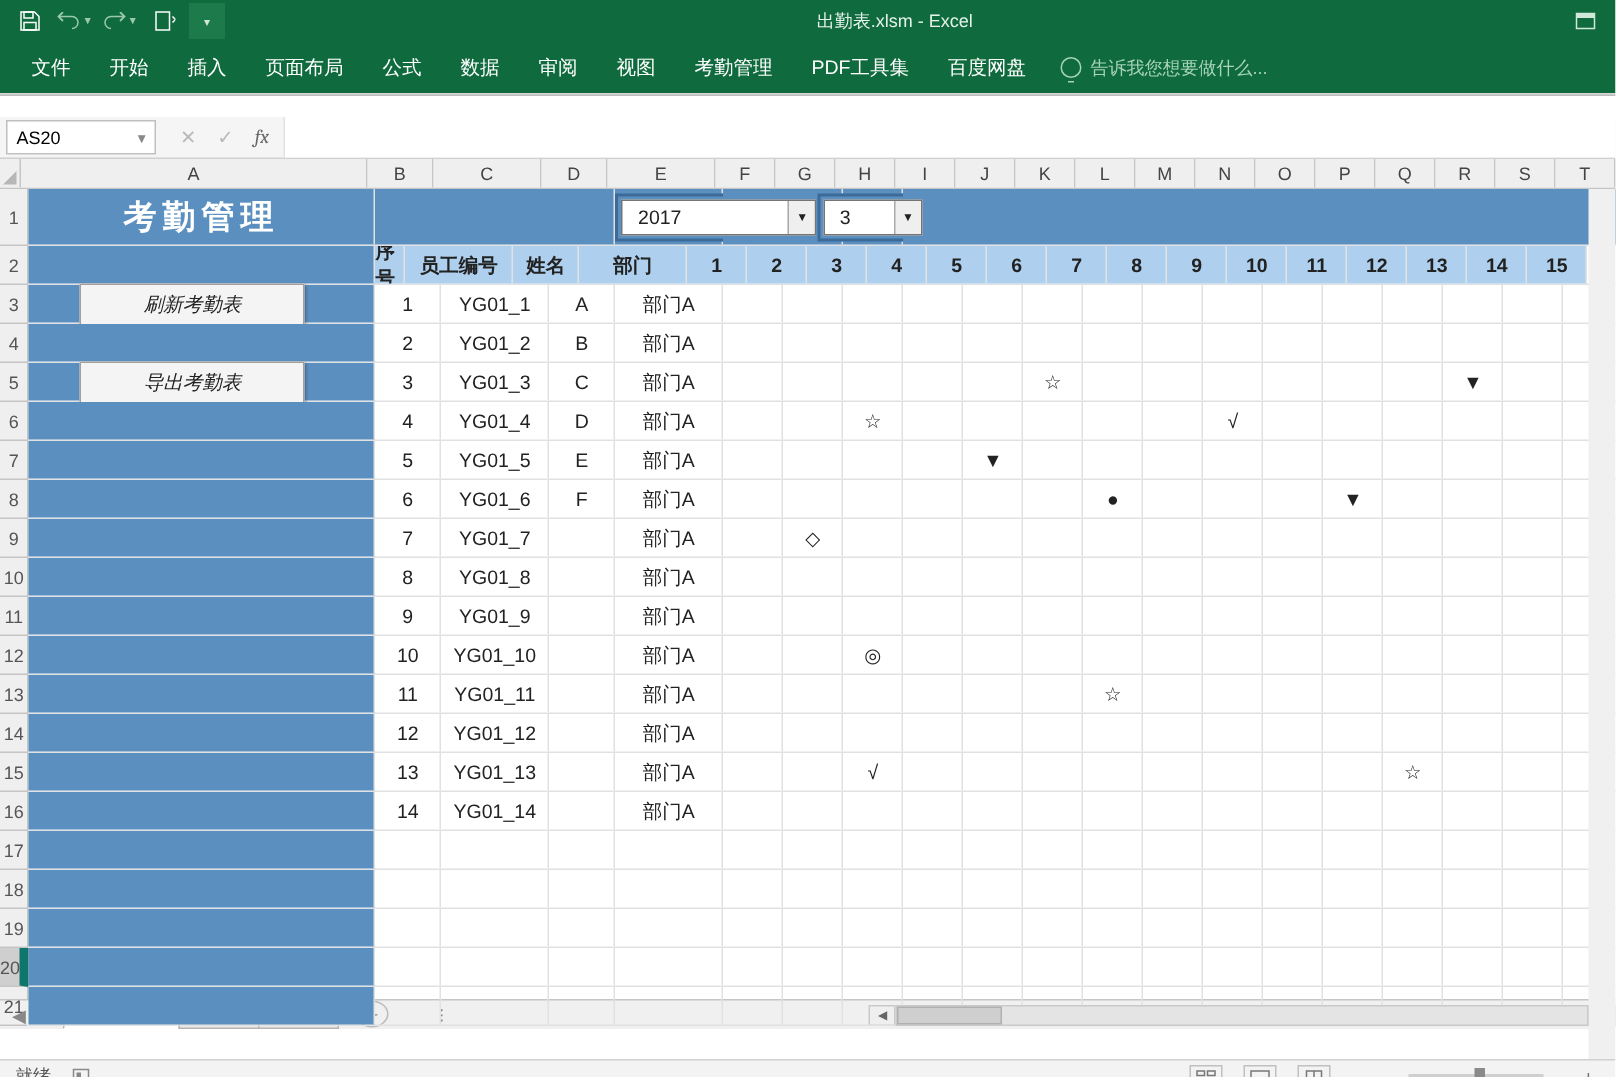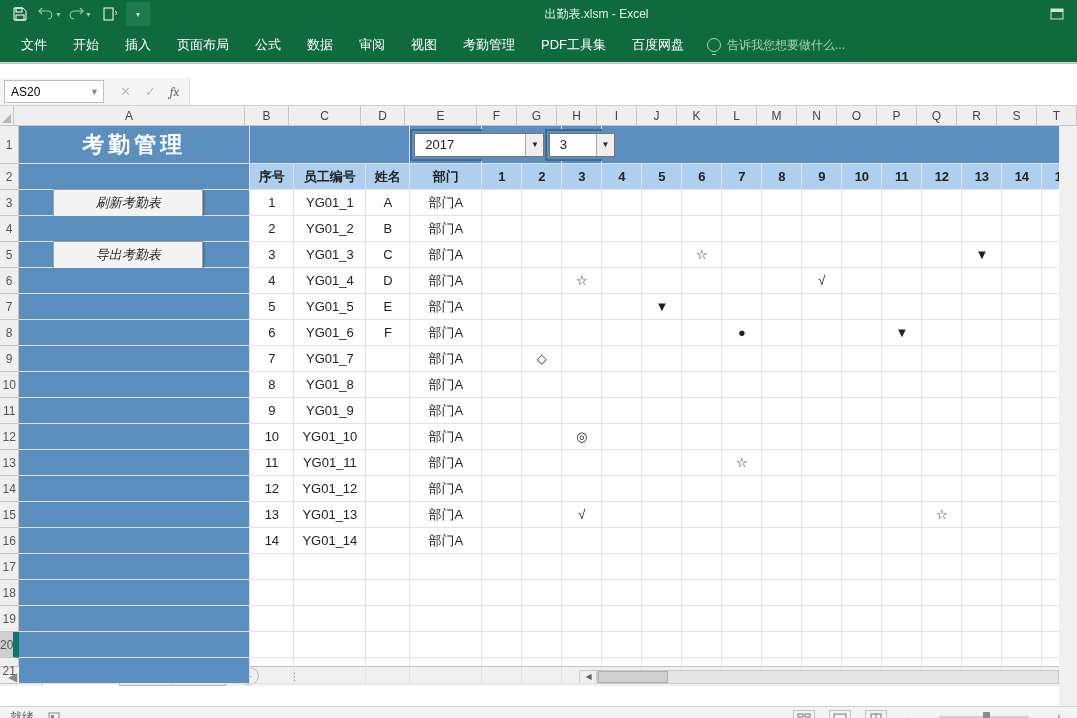--- a/index.html
+++ b/index.html
@@ -219,21 +219,21 @@
               <span class="dropdown" style="width:66px">
                 <span>3</span>
                 <span class="arr">▼</span>
               </span>
             </span>
           </div>
           <div class="cell" style="width: 480px; background: rgb(90, 143, 191);"></div>
         </div>
         <div class="row">
           <div class="cell sidebar" style="width: 231px;"></div>
-          <div class="cell hdr-light" style="width: 44px;">序号</div>
+          <div class="cell hdr-light" style="width: 20px;">序号</div>
           <div class="cell hdr-light" style="width: 72px;">员工编号</div>
           <div class="cell hdr-light" style="width: 44px;">姓名</div>
           <div class="cell hdr-light" style="width: 72px;">部门</div>
           <div class="cell hdr-light" style="width: 40px;">1</div>
           <div class="cell hdr-light" style="width: 40px;">2</div>
           <div class="cell hdr-light" style="width: 40px;">3</div>
           <div class="cell hdr-light" style="width: 40px;">4</div>
           <div class="cell hdr-light" style="width: 40px;">5</div>
           <div class="cell hdr-light" style="width: 40px;">6</div>
           <div class="cell hdr-light" style="width: 40px;">7</div>

